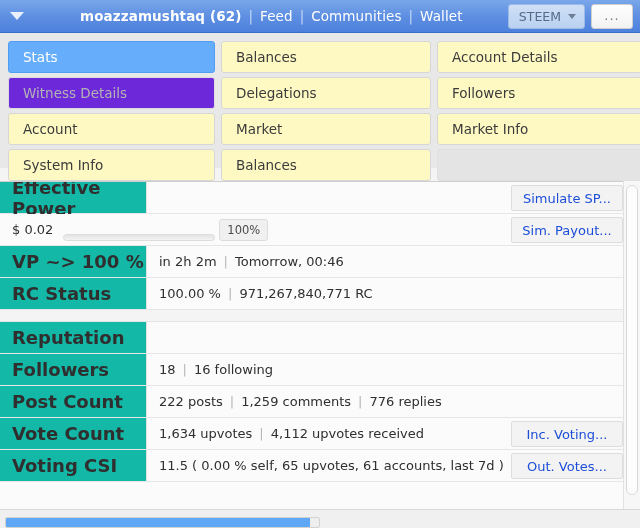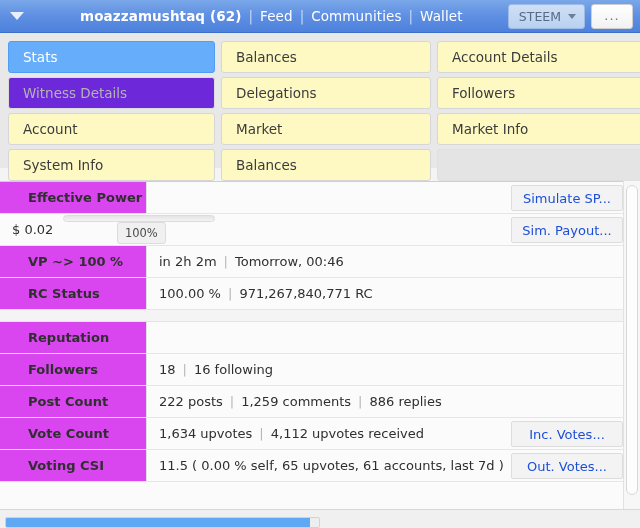--- a/index.html
+++ b/index.html
@@ -117,39 +117,38 @@
   .spacer-row { height: 12px; background: #f4f4f4; border-bottom: 1px solid #e4e4e4; }
   .row {
     display: flex; align-items: stretch;
     height: 32px;
     border-bottom: 1px solid #e6e6e6;
     background: #fbfbfb;
     position: relative;
   }
   .row .lbl {
     width: 147px; flex: 0 0 147px;
-    background: #d946ef;
+    background: #14b8a6;
     border-right: 1px solid #e0e0e0;
     display: flex; align-items: center;
-    padding-left: 28px;
-    font-size: 13px; font-weight: bold; color: #2f2f2f;
+    padding-left: 12px;
+    font-size: 18px; font-weight: bold; color: #2f2f2f;
   }
   .row .val {
     flex: 1 1 auto;
     display: flex; align-items: center;
     padding-left: 12px;
     font-size: 13px; color: #2f2f2f;
     min-width: 0;
     gap: 0;
   }
   .vsep { color: #b6b6b6; margin: 0 7px; }
   .slider-wrap {
-    display: flex; align-items: center;
+    display: flex; align-items: flex-end;
     margin-left: 10px;
-    flex-direction: column;
   }
   .slider-track {
     width: 152px; height: 7px;
     background: linear-gradient(to bottom, #e4e4e4, #f3f3f3);
     border: 1px solid #dcdcdc;
     border-radius: 4px;
   }
   .slider-pct {
     margin-left: 4px;
     background: #f0f0f0;
@@ -334,34 +333,34 @@
         </div>
         <div class="row">
           <div class="lbl">
             <span>Post Count</span>
           </div>
           <div class="val">
             <span>222 posts</span>
             <span class="vsep">|</span>
             <span>1,259 comments</span>
             <span class="vsep">|</span>
-            <span>886 replies</span>
+            <span>776 replies</span>
           </div>
         </div>
         <div class="row">
           <div class="lbl">
             <span>Vote Count</span>
           </div>
           <div class="val">
             <span>1,634 upvotes</span>
             <span class="vsep">|</span>
             <span>4,112 upvotes received</span>
           </div>
           <div class="rowbtn">
-            <span>Inc. Votes...</span>
+            <span>Inc. Voting...</span>
           </div>
         </div>
         <div class="row">
           <div class="lbl">
             <span>Voting CSI</span>
           </div>
           <div class="val">
             <span>11.5 ( 0.00 % self, 65 upvotes, 61 accounts, last 7d )</span>
           </div>
           <div class="rowbtn">

